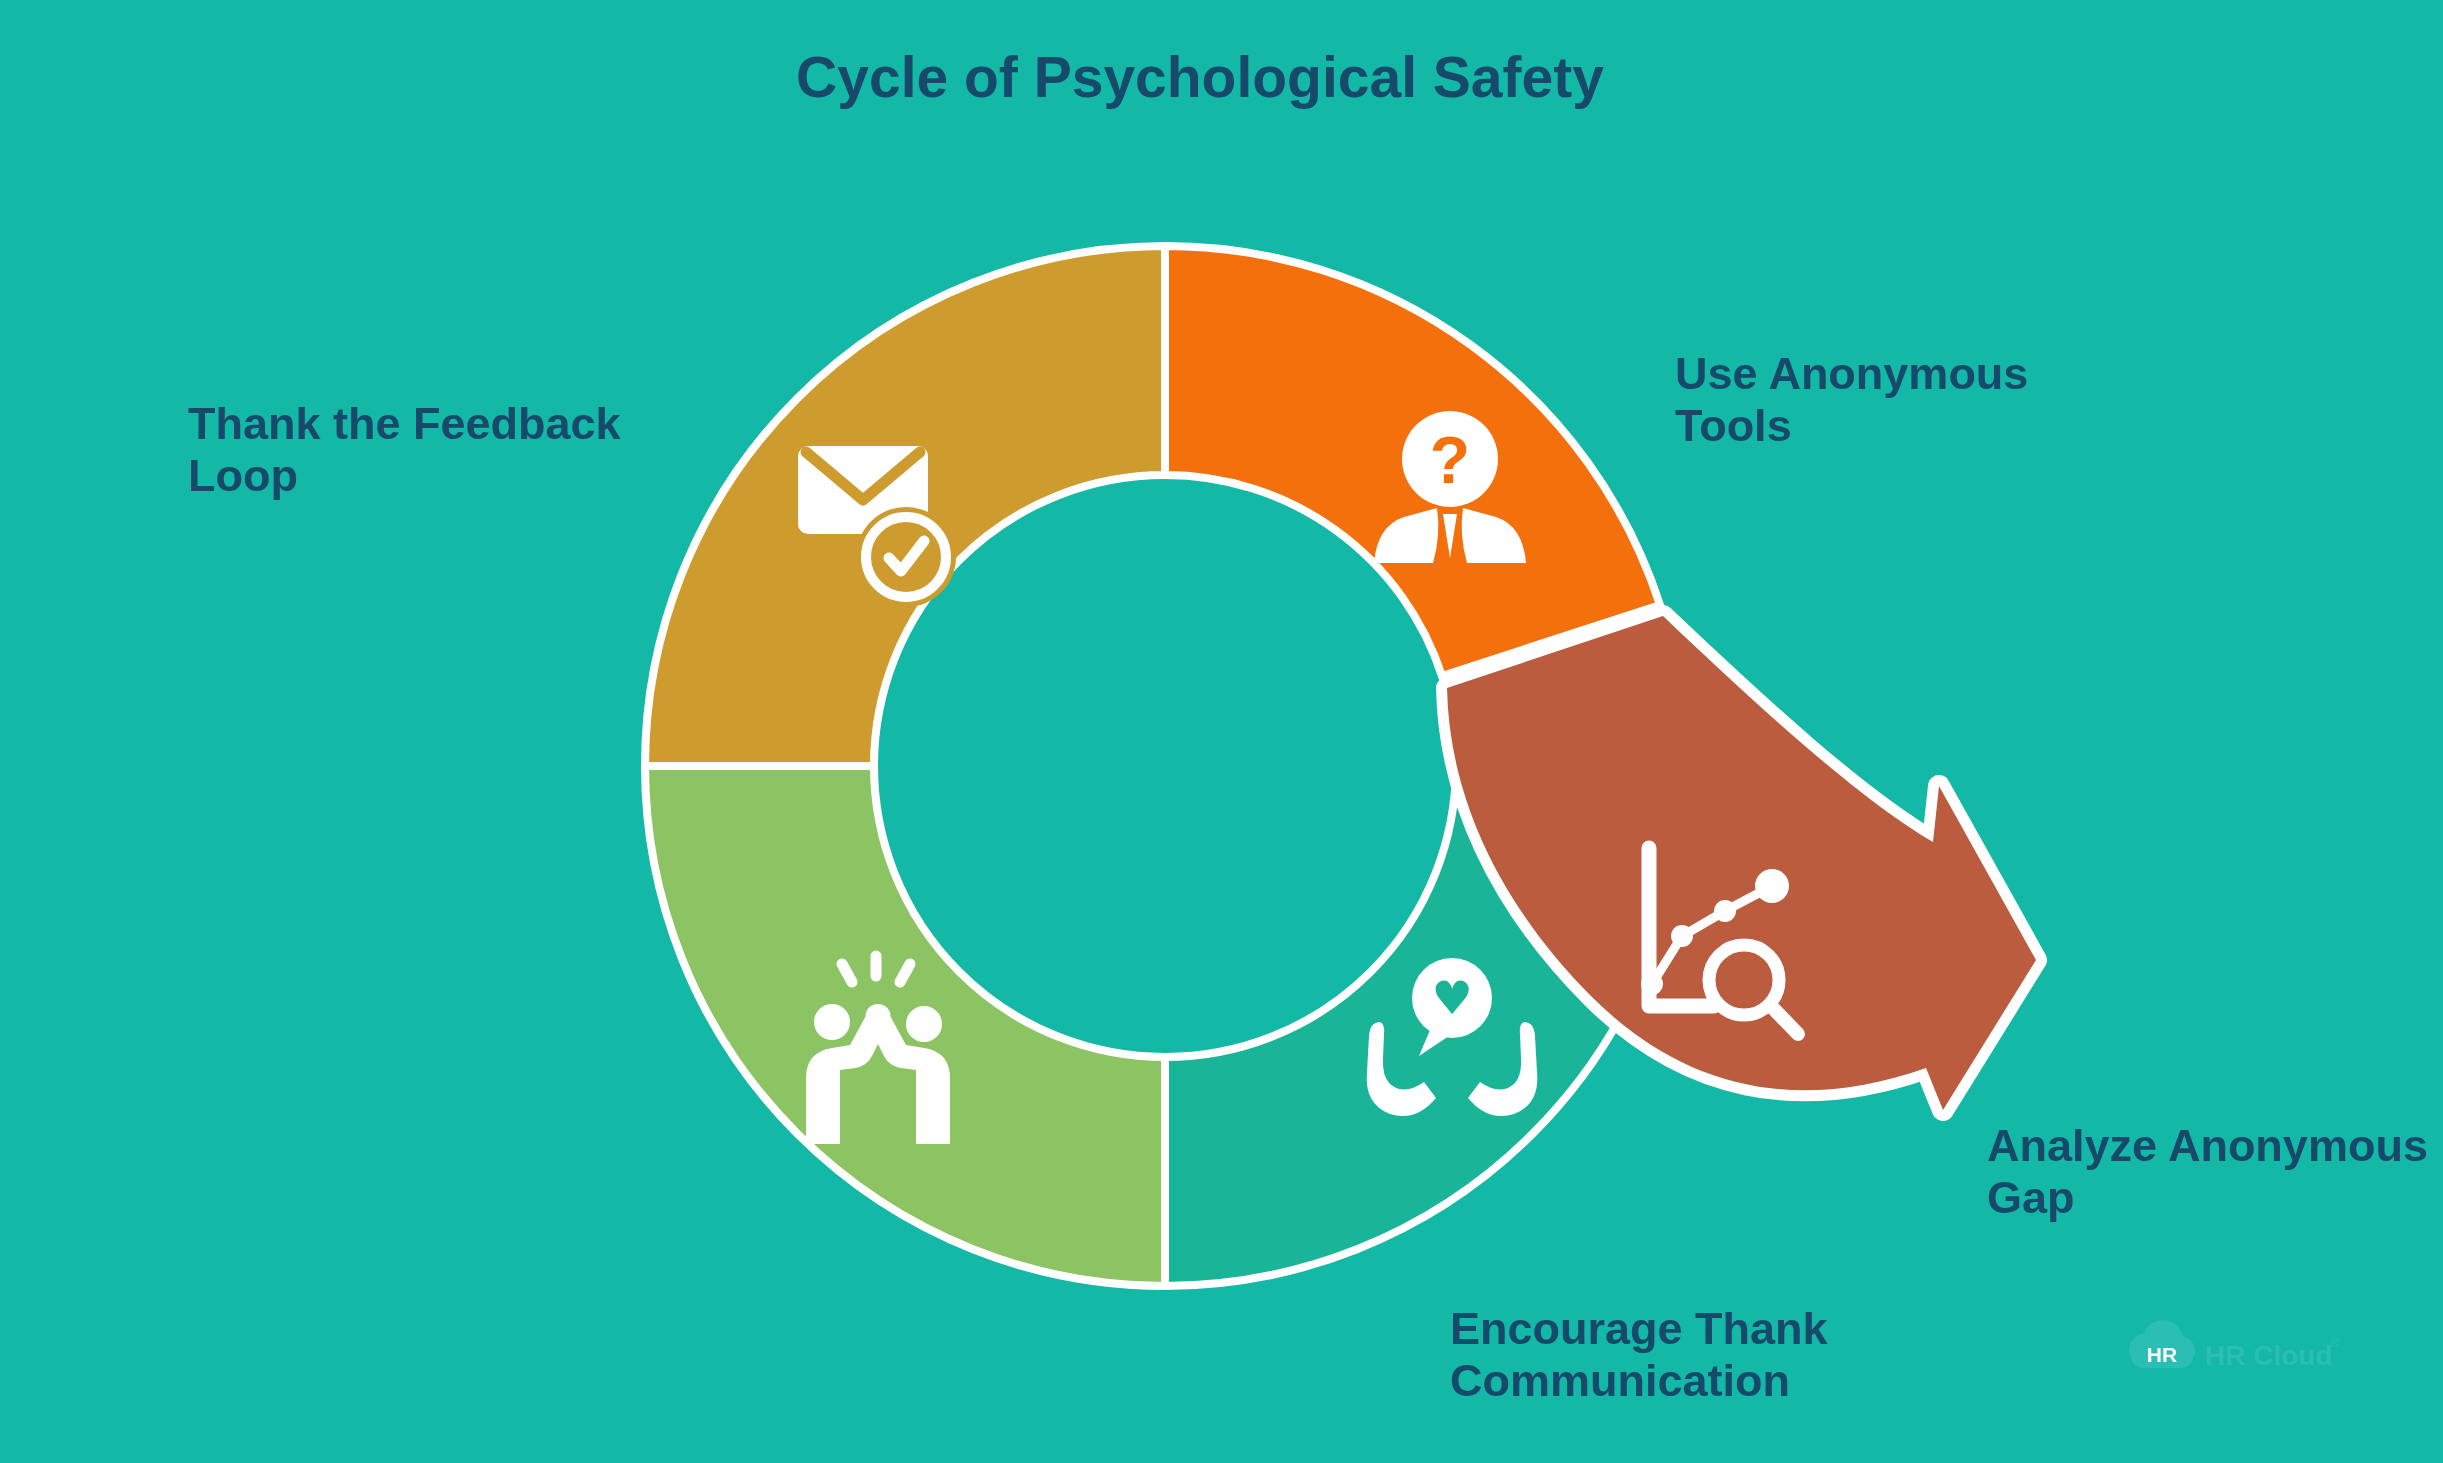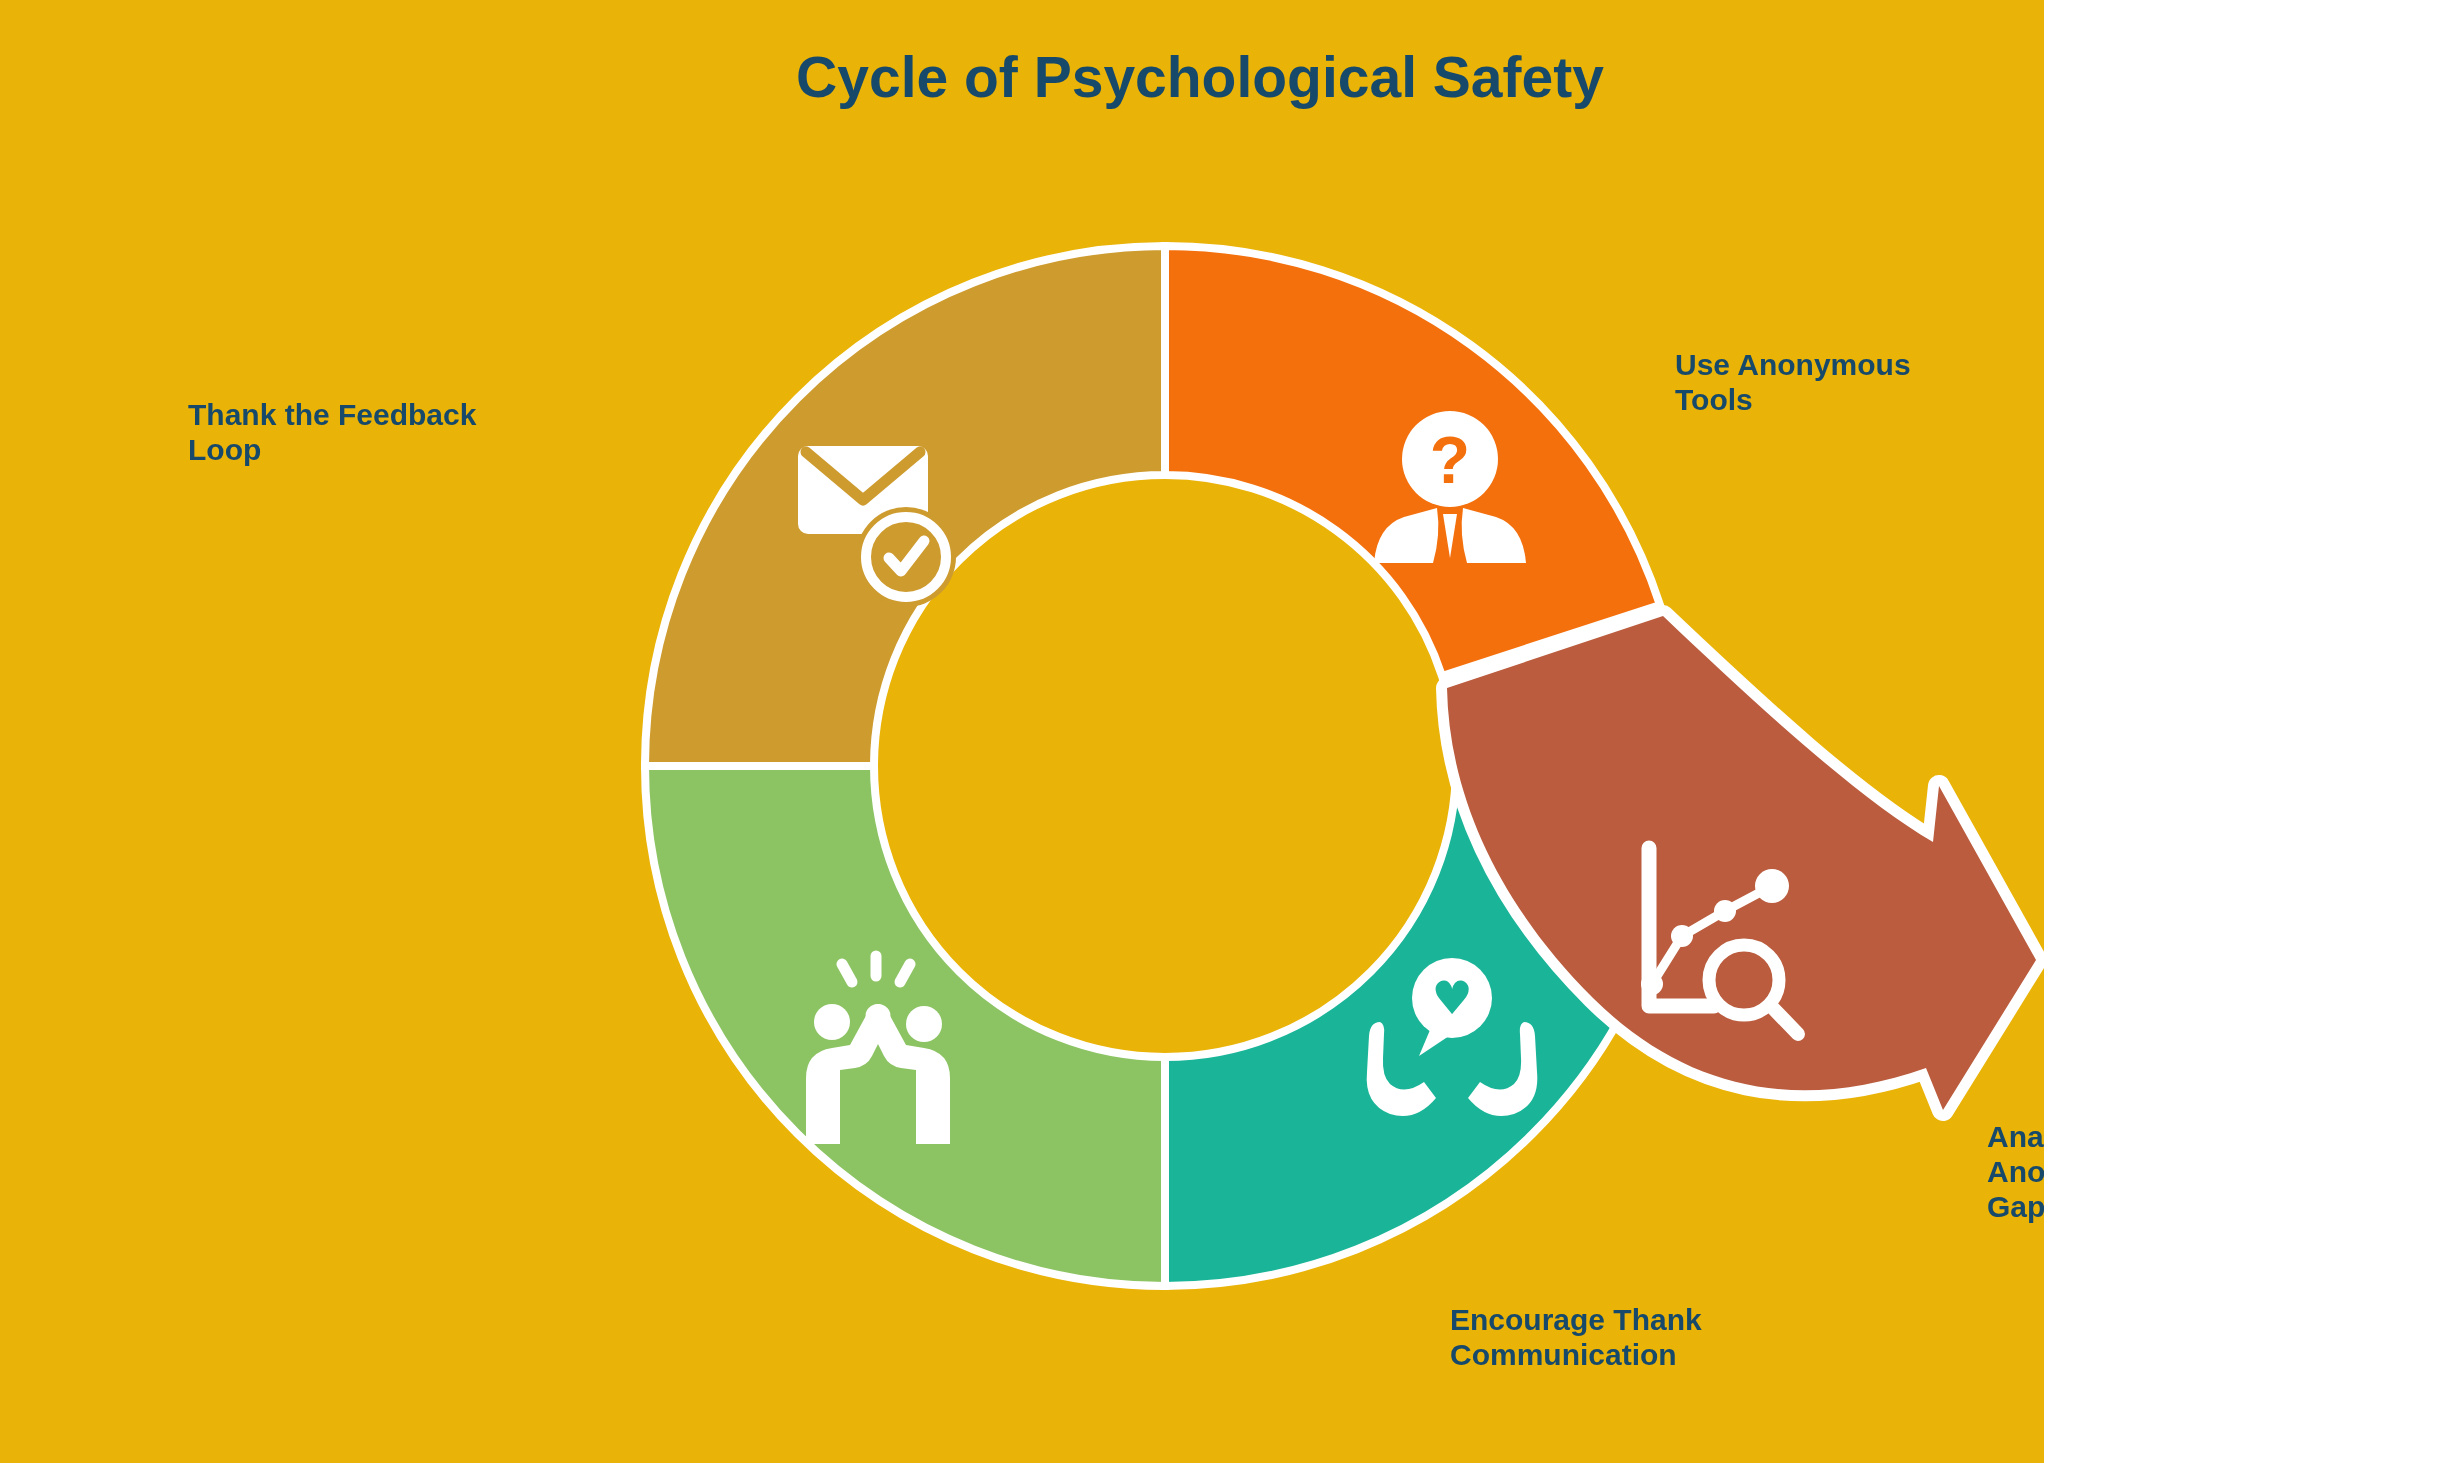--- a/index.html
+++ b/index.html
@@ -1,32 +1,32 @@
 <!DOCTYPE html>
 <html><head>
 <meta charset="utf-8">
 <style>
   html,body{margin:0;padding:0;background:#ffffff;}
   #canvas{
     position:relative;
-    width:2044px;height:1463px;
-    background:#eab308;
+    width:2443px;height:1463px;
+    background:#14b8a6;
     font-family:"Liberation Sans","DejaVu Sans",sans-serif;
     overflow:hidden;
   }
   #diagram-svg{position:absolute;left:0;top:0;}
   .title{
     position:absolute;left:0;top:44px;width:2400px;
     text-align:center;
     font-size:57px;font-weight:700;color:#17496B;
     letter-spacing:0px;
   }
   .label{
     position:absolute;
-    font-size:30px;font-weight:700;color:#17496B;
+    font-size:45px;font-weight:700;color:#17496B;
     line-height:1.16;white-space:pre-line;
   }
   svg text{font-family:"Liberation Sans","DejaVu Sans",sans-serif;}
   .heart-glyph{font-family:"DejaVu Sans",sans-serif;}
 </style>
 </head>
 <body>
 
 <div id="canvas">
 

